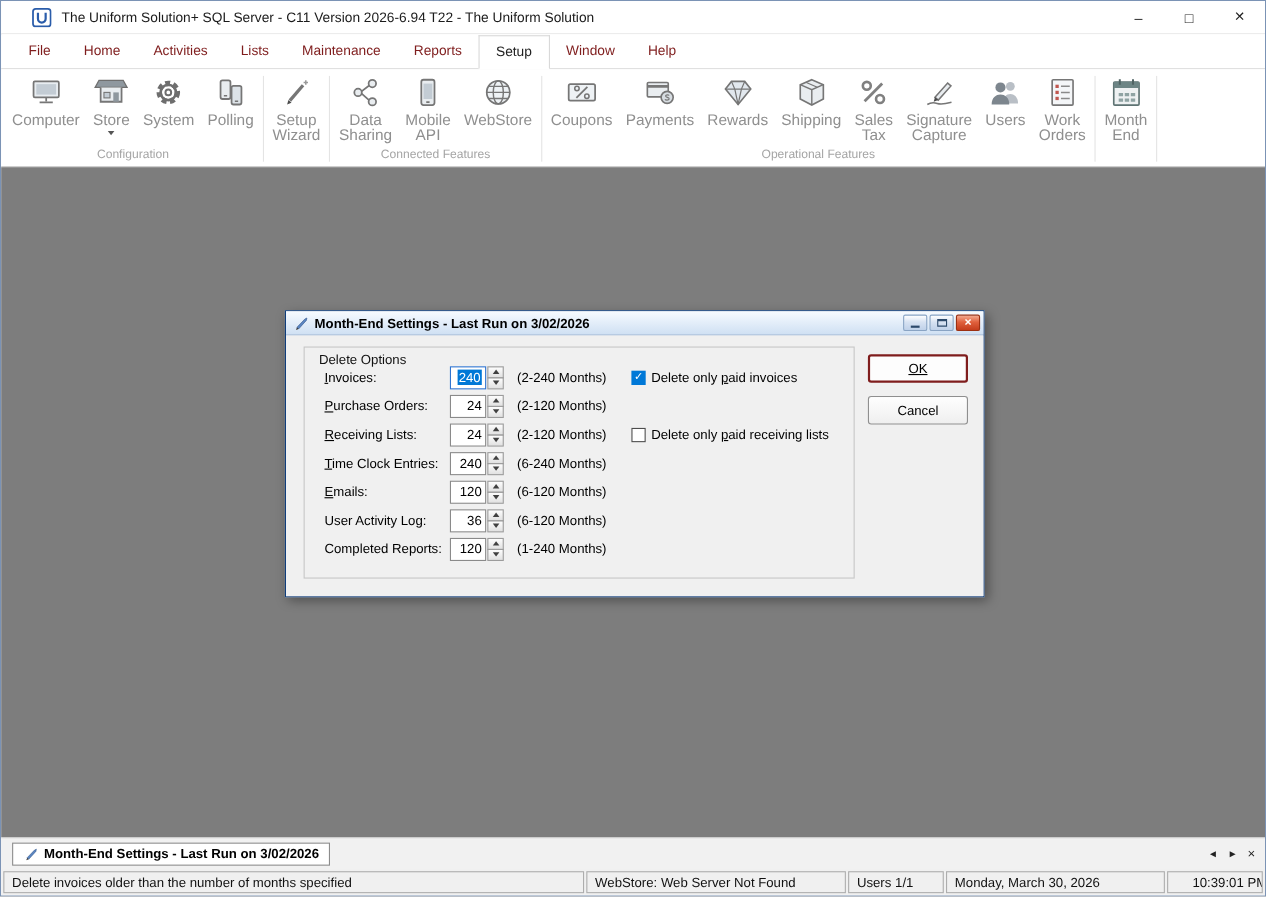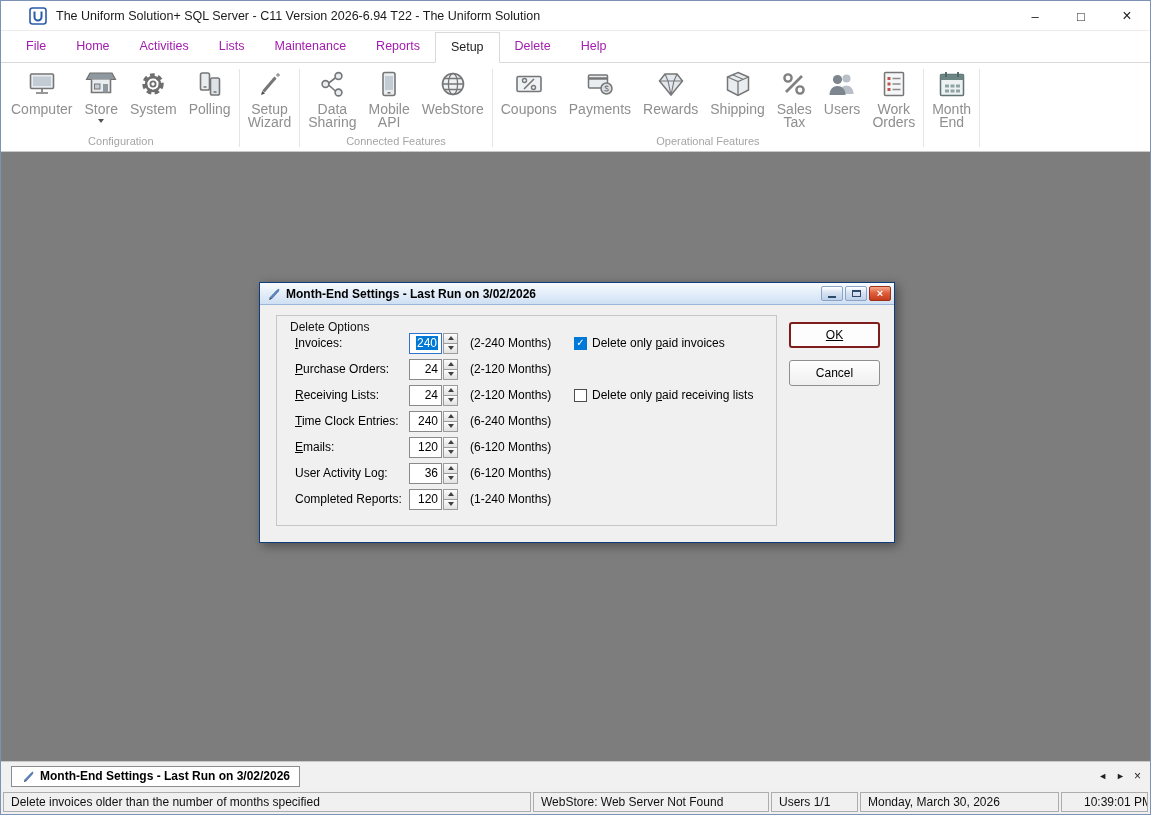--- a/index.html
+++ b/index.html
@@ -9,21 +9,21 @@
 
   
   .titlebar { position:absolute; top:0; left:0; right:0; height:30px; background:#fff; border-bottom:1px solid #ececec; display:flex; align-items:center; padding-left:28px; }
   .titlebar .ttl { font-size:12.5px; color:#1b1b1b; margin-left:9px; white-space:nowrap; }
   .win-controls { position:absolute; right:0; top:0; height:30px; display:flex; }
   .win-btn { width:46px; height:30px; display:flex; align-items:center; justify-content:center; color:#222; font-size:13px; cursor:default; }
   .win-btn.close { font-size:16px; }
 
   
   .menubar { position:absolute; top:31px; left:0; right:0; height:31px; background:#fff; border-bottom:1px solid #d9d9d9; display:flex; padding-left:10px; }
-  .menu-item { padding:0 15px; line-height:29px; font-size:12.5px; color:#a21caf; height:31px; }
+  .menu-item { padding:0 15px; line-height:29px; font-size:12.5px; color:#7f1d1d; height:31px; }
   .menu-item.active { background:#fff; border:1px solid #d9d9d9; border-bottom:1px solid #fff; position:relative; z-index:3; color:#222; }
 
   
   .ribbon { position:absolute; top:62px; left:0; right:0; height:89px; background:#fff; border-bottom:1px solid #c9c9c9; display:flex; align-items:stretch; padding:1px 2px 0 4px; }
   .rgroup { display:flex; flex-direction:column; }
   .rbtns { flex:1; display:flex; align-items:flex-start; }
   .gcap { height:17px; font-size:11px; color:#a5a5a5; text-align:center; line-height:14px; white-space:nowrap; }
   .rsep { width:1px; background:#e4e4e4; margin:5px 2px 4px 2px; }
   .rbtn { display:flex; flex-direction:column; align-items:center; min-width:42px; padding:4px 6px 0 6px; }
   .rbtn .icn { width:32px; height:32px; }
@@ -110,21 +110,21 @@
   </div>
 
   <div class="menubar">
     <div class="menu-item">File</div>
     <div class="menu-item">Home</div>
     <div class="menu-item">Activities</div>
     <div class="menu-item">Lists</div>
     <div class="menu-item">Maintenance</div>
     <div class="menu-item">Reports</div>
     <div class="menu-item active">Setup</div>
-    <div class="menu-item">Delete</div>
+    <div class="menu-item">Window</div>
     <div class="menu-item">Help</div>
   </div>
 
   <div class="ribbon">
 
     <div class="rgroup">
       <div class="rbtns">
         <div class="rbtn">
           <span class="icn">
               <svg viewBox="0 0 32 32" width="32" height="32">
@@ -279,20 +279,31 @@
         <div class="rbtn">
           <span class="icn">
               <svg viewBox="0 0 32 32" width="32" height="32">
                 <path d="M8 24L24 8" stroke="#808080" stroke-width="2.6"></path>
                 <circle cx="10" cy="10" r="3.6" fill="none" stroke="#808080" stroke-width="2.4"></circle>
                 <circle cx="22" cy="22" r="3.6" fill="none" stroke="#808080" stroke-width="2.4"></circle>
               </svg>
             </span>
           <span class="lbl">Sales
 Tax</span>
+        </div>
+        <div class="rbtn">
+          <span class="icn">
+              <svg viewBox="0 0 32 32" width="32" height="32">
+                <path d="M12 20.5L23.5 7.5l3 2.6L15 23z" fill="#e9edf0" stroke="#767676" stroke-width="1.4"></path>
+                <path d="M12 20.5L10.8 24.6 15 23z" fill="#4a4a4a"></path>
+                <path d="M5 27c3-2 6-2 9-1s7 .5 13-1" fill="none" stroke="#767676" stroke-width="1.4"></path>
+              </svg>
+            </span>
+          <span class="lbl">Signature
+Capture</span>
         </div>
         <div class="rbtn">
           <span class="icn">
               <svg viewBox="0 0 32 32" width="32" height="32">
                 <circle cx="20.5" cy="10.5" r="4" fill="#b9bfc6"></circle>
                 <path d="M13.5 26c0-5.5 3.5-8.5 7-8.5s7 3 7 8.5z" fill="#b9bfc6"></path>
                 <circle cx="11.5" cy="11.5" r="4.6" fill="#7d868e"></circle>
                 <path d="M3.5 27c0-6 3.8-9 8-9s8 3 8 9z" fill="#7d868e"></path>
               </svg>
             </span>

